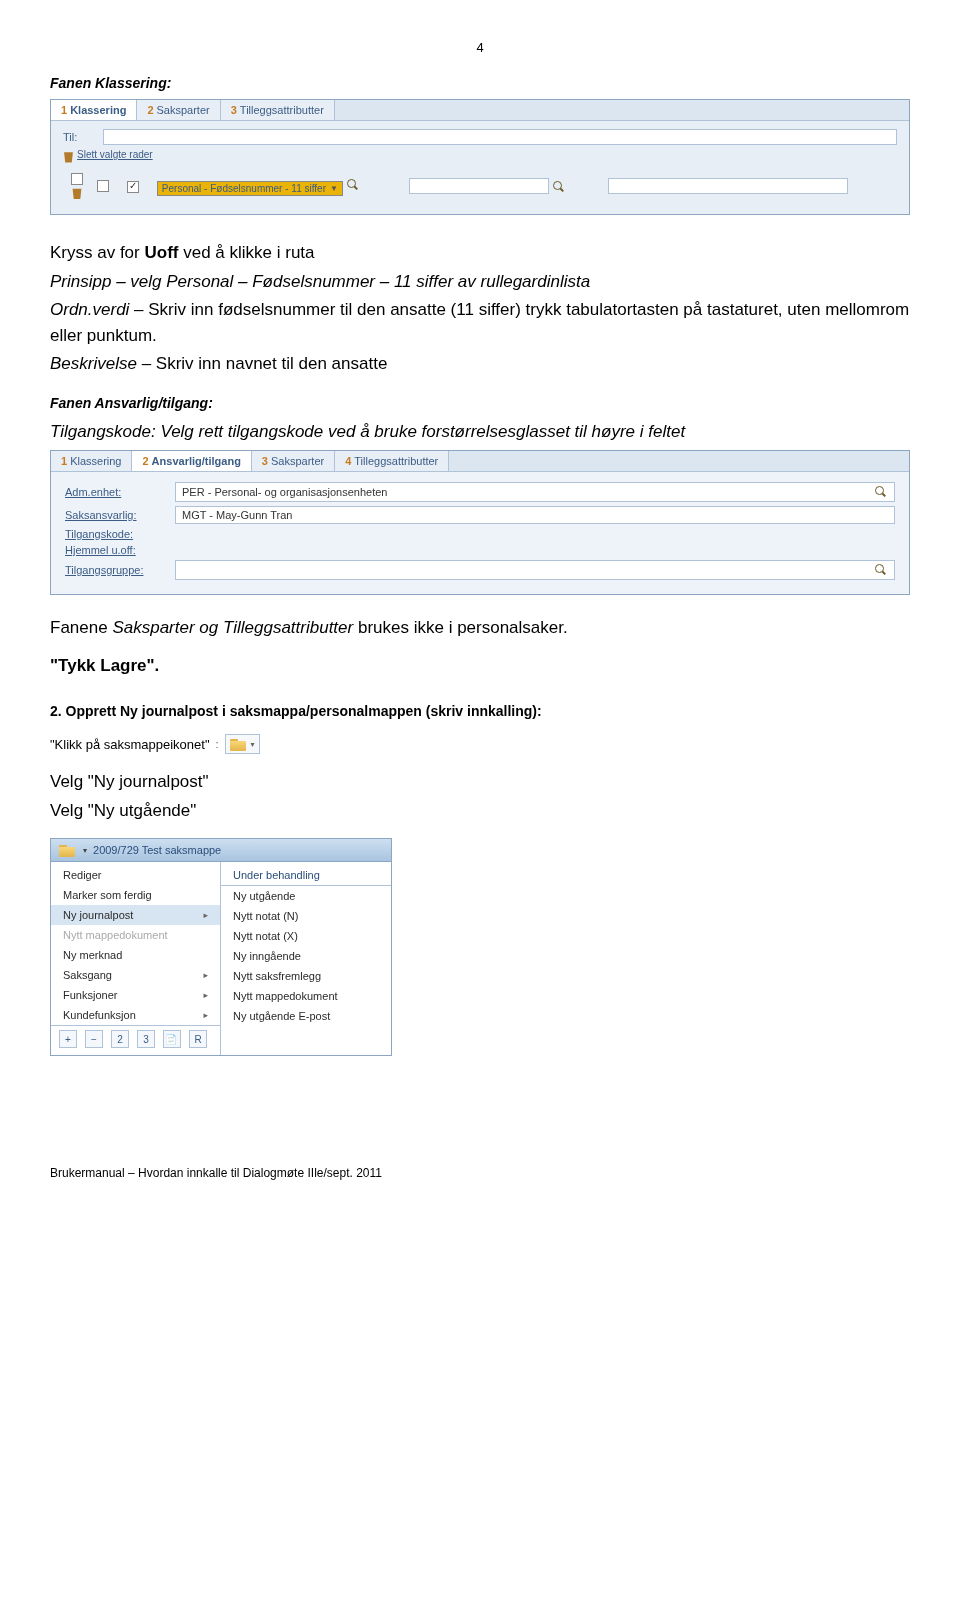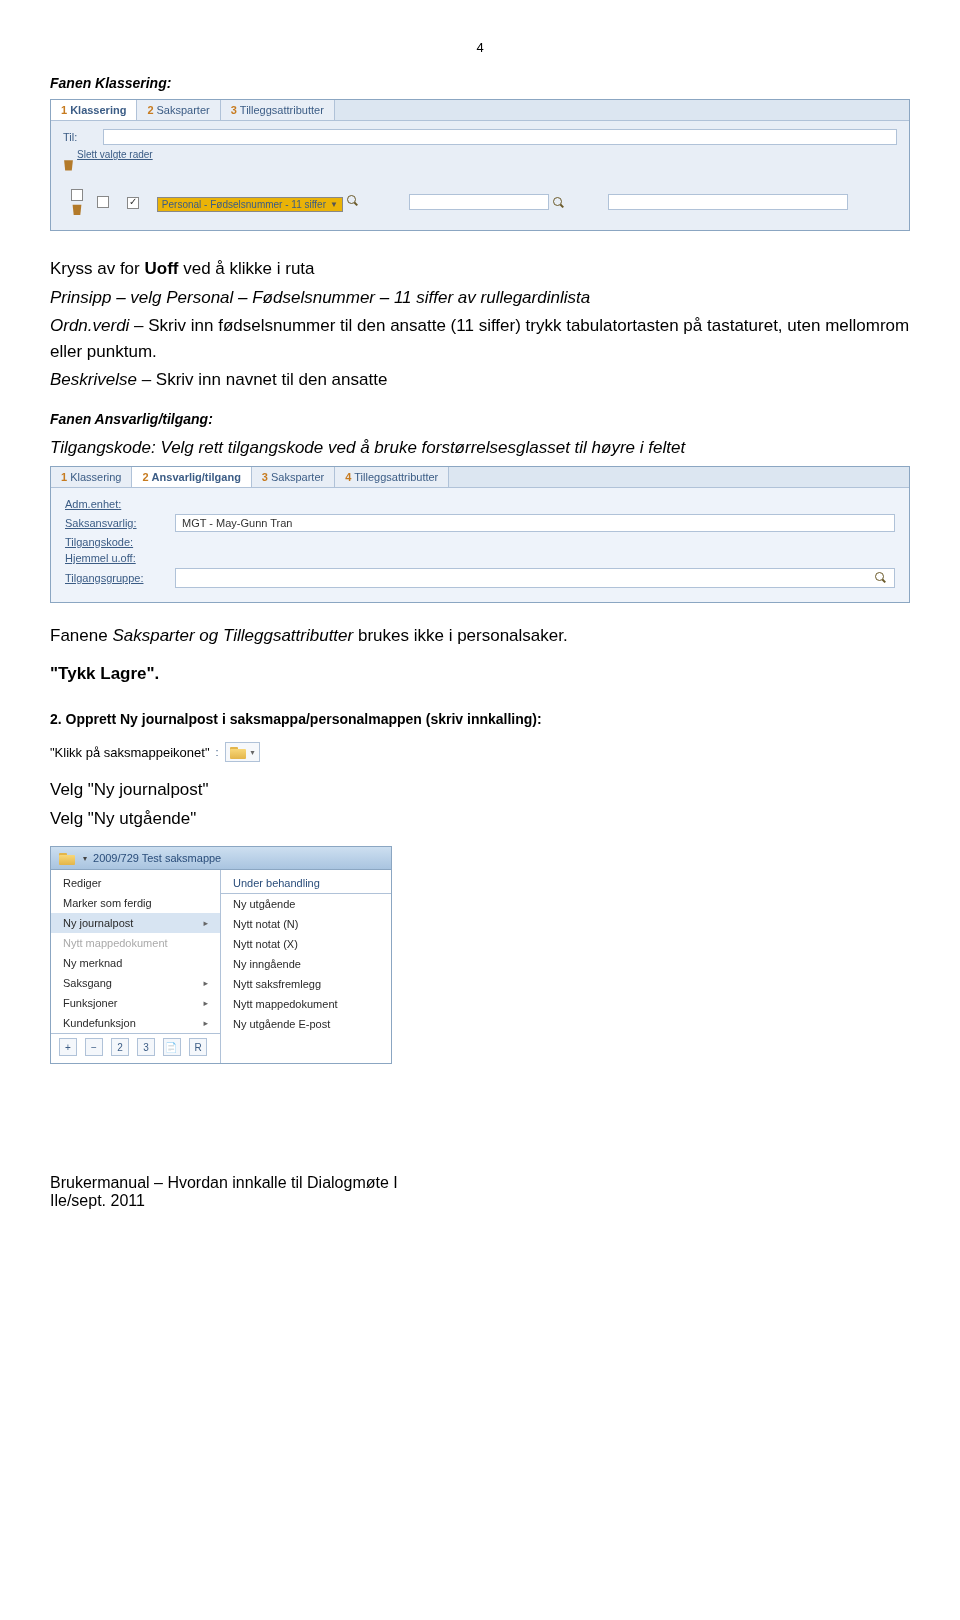--- a/index.html
+++ b/index.html
@@ -7,21 +7,21 @@
   .page-num { text-align: center; font-size: 13px; margin-bottom: 20px; }
   h2 { font-weight: bold; font-size: 14px; font-style: italic; margin-bottom: 8px; }
   .screenshot1 { border: 1px solid #8ba6c2; background: #e8eef6; margin-bottom: 25px; }
   .tabs { display: flex; background: #dce6f1; border-bottom: 1px solid #b0c2d8; }
   .tab { padding: 4px 10px; font-size: 11px; color: #3b5c85; border-right: 1px solid #b0c2d8; background: #e8eef6; }
   .tab.active { background: #fff; font-weight: bold; }
   .tab .num { color: #c77b1f; font-weight: bold; margin-right: 3px; }
   .sc1-body { padding: 8px 12px; font-size: 11px; color: #3b5c85; }
   .sc1-row { display: flex; align-items: center; margin-bottom: 4px; }
   .sc1-label { width: 40px; }
-  .del-row { font-size: 10px; text-decoration: underline; cursor: pointer; margin-bottom: 20px; }
+  .del-row { font-size: 10px; text-decoration: underline; cursor: pointer; margin-bottom: 4px; }
   .table1 { width: 100%; font-size: 11px; }
   .table1 th { text-align: left; font-weight: bold; padding: 3px 6px; border-bottom: 1px solid #b0c2d8; background: #dde6f1; }
   .table1 td { padding: 3px 6px; vertical-align: middle; }
   .chk { width: 12px; height: 12px; border: 1px solid #888; display: inline-block; background: #fff; }
   .chk.on::after { content: "✓"; font-size: 10px; position: relative; top: -3px; left: 1px; color: #333; }
   .select-fake { display: inline-flex; align-items: center; background: #eab308; border: 1px solid #888; padding: 1px 4px; font-size: 10px; }
   .select-fake .arrow { margin-left: 4px; font-size: 8px; color: #555; }
   .input-fake { display: inline-block; background: #fff; border: 1px solid #b0c2d8; height: 16px; min-width: 80px; }
   .search-icon { width: 14px; height: 14px; display: inline-block; position: relative; }
   .search-icon::before { content: ""; width: 7px; height: 7px; border: 1.5px solid #6b5a2a; border-radius: 50%; position: absolute; top: 1px; left: 1px; }
@@ -49,21 +49,21 @@
   .menu-col { background: #fff; border-right: 1px solid #b0c2d8; min-width: 170px; padding: 3px 0; font-size: 11px; }
   .menu-col:last-child { border-right: none; }
   .menu-item { padding: 4px 12px; color: #2a2a2a; display: flex; justify-content: space-between; align-items: center; cursor: pointer; }
   .menu-item.statusline { color: #2a4d7a; border-bottom: 1px solid #b0c2d8; }
   .menu-item.disabled { color: #aaa; }
   .menu-item.highlighted { background: #d7e4f2; }
   .menu-item .sub-arrow { font-size: 9px; color: #666; }
   .menu-foot { border-top: 1px solid #b0c2d8; padding: 4px 8px; display: flex; gap: 8px; align-items: center; }
   .foot-btn { width: 18px; height: 18px; border: 1px solid #b0c2d8; background: #f4f7fb; display: flex; align-items: center; justify-content: center; font-size: 10px; color: #3b5c85; }
   .foot-btn.pdf { color: #b22; }
-  .footer { display: flex; font-size: 16px; margin-top: 110px; flex-direction: column; }
+  .footer { display: flex; font-size: 12px; margin-top: 110px; }
   .trash-icon { width: 11px; height: 12px; display: inline-block; background: #b37a2a; clip-path: polygon(10% 15%, 90% 15%, 80% 100%, 20% 100%); position: relative; }
   .trash-icon::before { content: ""; position: absolute; top: -3px; left: 1px; width: 9px; height: 3px; background: #b37a2a; border-radius: 1px; }
   .icon-cell { width: 24px; text-align: center; }
 </style>
 </head>
 <body>
 
 
 
 <div class="page-num">4</div>
@@ -118,20 +118,24 @@
 <div class="screenshot2">
   <div class="tabs">
     <div class="tab"><span class="num">1</span><span>Klassering</span></div>
     <div class="tab active"><span class="num">2</span><span>Ansvarlig/tilgang</span></div>
     <div class="tab"><span class="num">3</span><span>Saksparter</span></div>
     <div class="tab"><span class="num">4</span><span>Tilleggsattributter</span></div>
   </div>
   <div class="sc2-body">
     <div class="field-row">
         <span class="field-label">Adm.enhet:</span>
+        <span class="field-input">
+          <span>PER - Personal- og organisasjonsenheten</span>
+          <span class="search-icon"></span>
+        </span>
       </div>
     <div class="field-row">
         <span class="field-label">Saksansvarlig:</span>
         <span class="field-input">
           <span>MGT - May-Gunn Tran</span>
         </span>
       </div>
     <div class="field-row">
         <span class="field-label">Tilgangskode:</span>
       </div>

